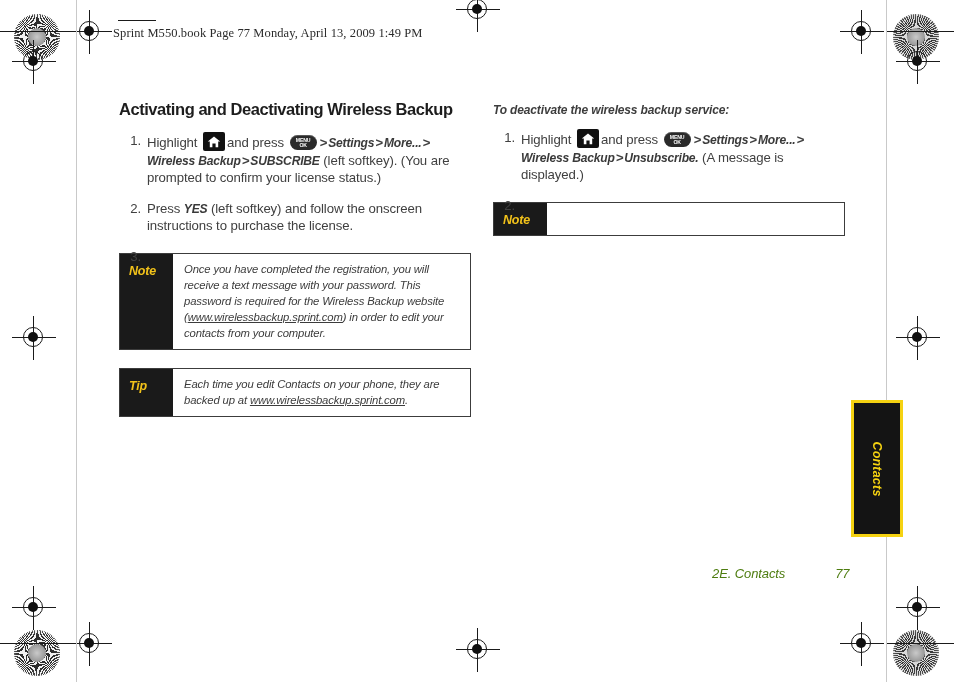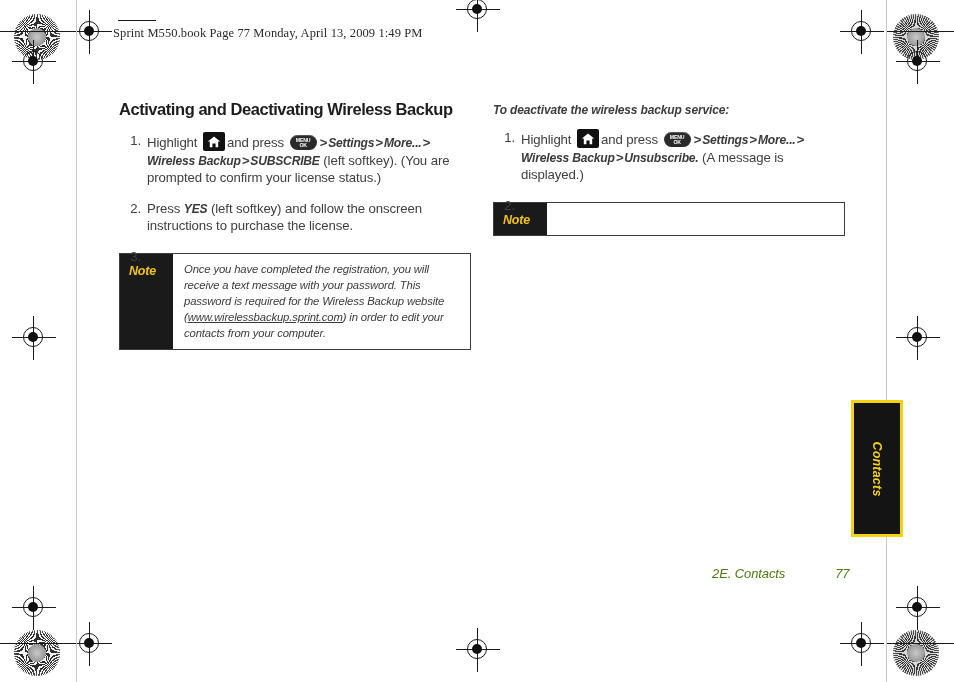--- a/index.html
+++ b/index.html
@@ -412,20 +412,26 @@
 
   </ol>
 
   <div class="callout">
     <div class="label-cell">
       <span class="label-text">Note</span>
     </div>
     <div class="body-cell"><span>Once you have completed the registration, you will receive a text message with your password. This password is required for the Wireless Backup website (</span><span class="ul">www.wirelessbackup.sprint.com</span><span>) in order to edit your contacts from your computer.</span></div>
   </div>
 
+  <div class="callout">
+    <div class="label-cell">
+      <span class="label-text">Tip</span>
+    </div>
+    <div class="body-cell"><span>Each time you edit Contacts on your phone, they are backed up at </span><span class="ul">www.wirelessbackup.sprint.com</span><span>.</span></div>
+  </div>
 
 </div>
 
 <div class="col-right">
 
   <p class="lead-in">To deactivate the wireless backup service:</p>
 
   <ol class="steps">
 
     <li>

